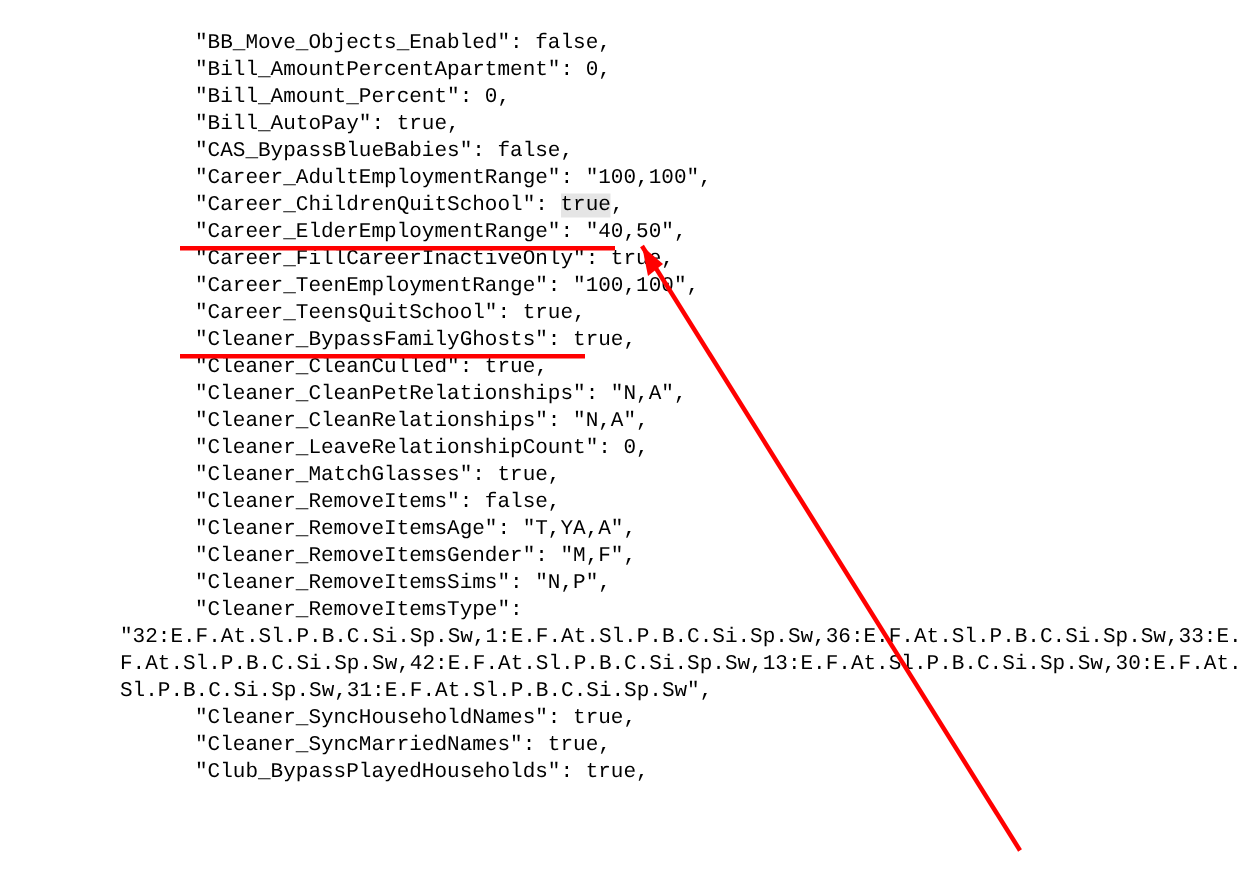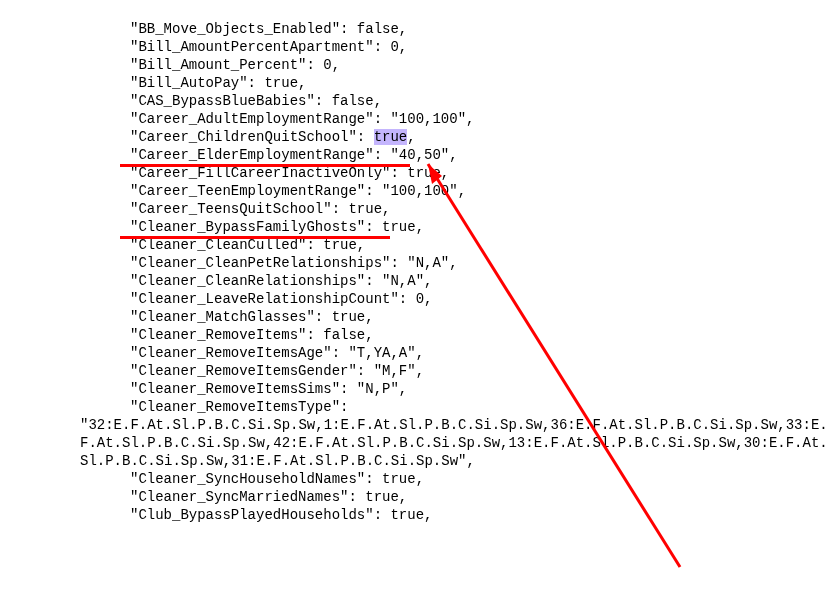--- a/index.html
+++ b/index.html
@@ -15,21 +15,21 @@
     overflow: hidden;
     position: relative;
   }
   .code-area {
     padding: 2px 0 0 80px;
     white-space: pre;
     position: relative;
   }
   .indent { display: inline-block; width: 50px; }
   .sel {
-    background: #c4b5fd;
+    background: #e5e5e5;
   }
   .underline {
     position: absolute;
     height: 3px;
     background: #ff0000;
     left: 0;
   }
   .wrap-line {
     white-space: pre-wrap;
     word-break: break-all;

